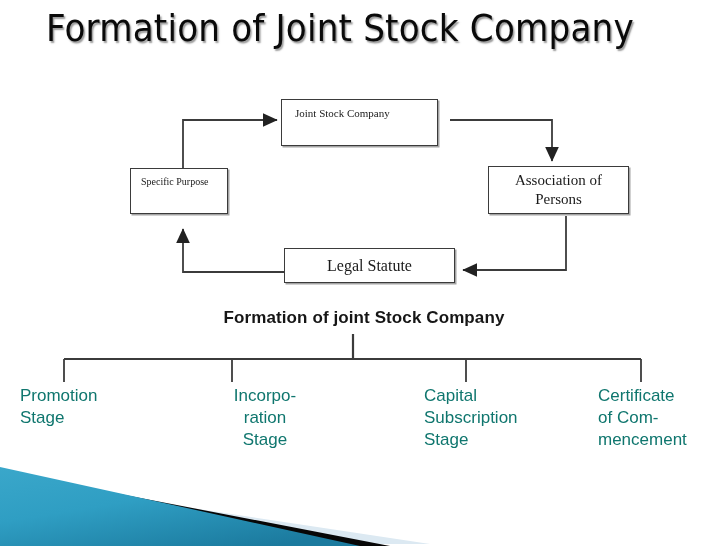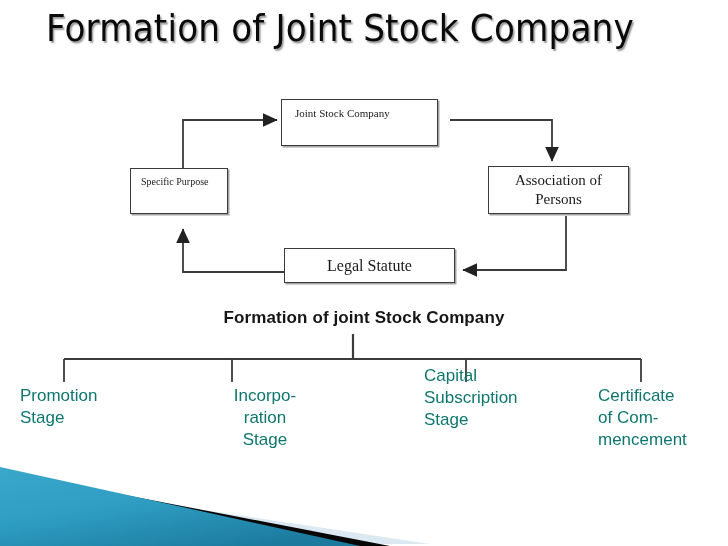--- a/index.html
+++ b/index.html
@@ -104,21 +104,21 @@
   .leaf {
     position: absolute;
     font-family: "Liberation Sans", sans-serif;
     font-size: 17px;
     color: #0f766e;
     line-height: 1.28;
     white-space: pre-line;
   }
   .leaf-1 { left: 20px;  top: 385px; width: 150px; }
   .leaf-2 { left: 190px; top: 385px; width: 150px; text-align: center; }
-  .leaf-3 { left: 424px; top: 365px; width: 180px; }
+  .leaf-3 { left: 424px; top: 385px; width: 180px; }
   .leaf-4 { left: 598px; top: 385px; width: 135px; }
 
   
   .footer {
     position: absolute;
     left: 0;
     bottom: 0;
     width: 728px;
     height: 95px;
     overflow: hidden;

